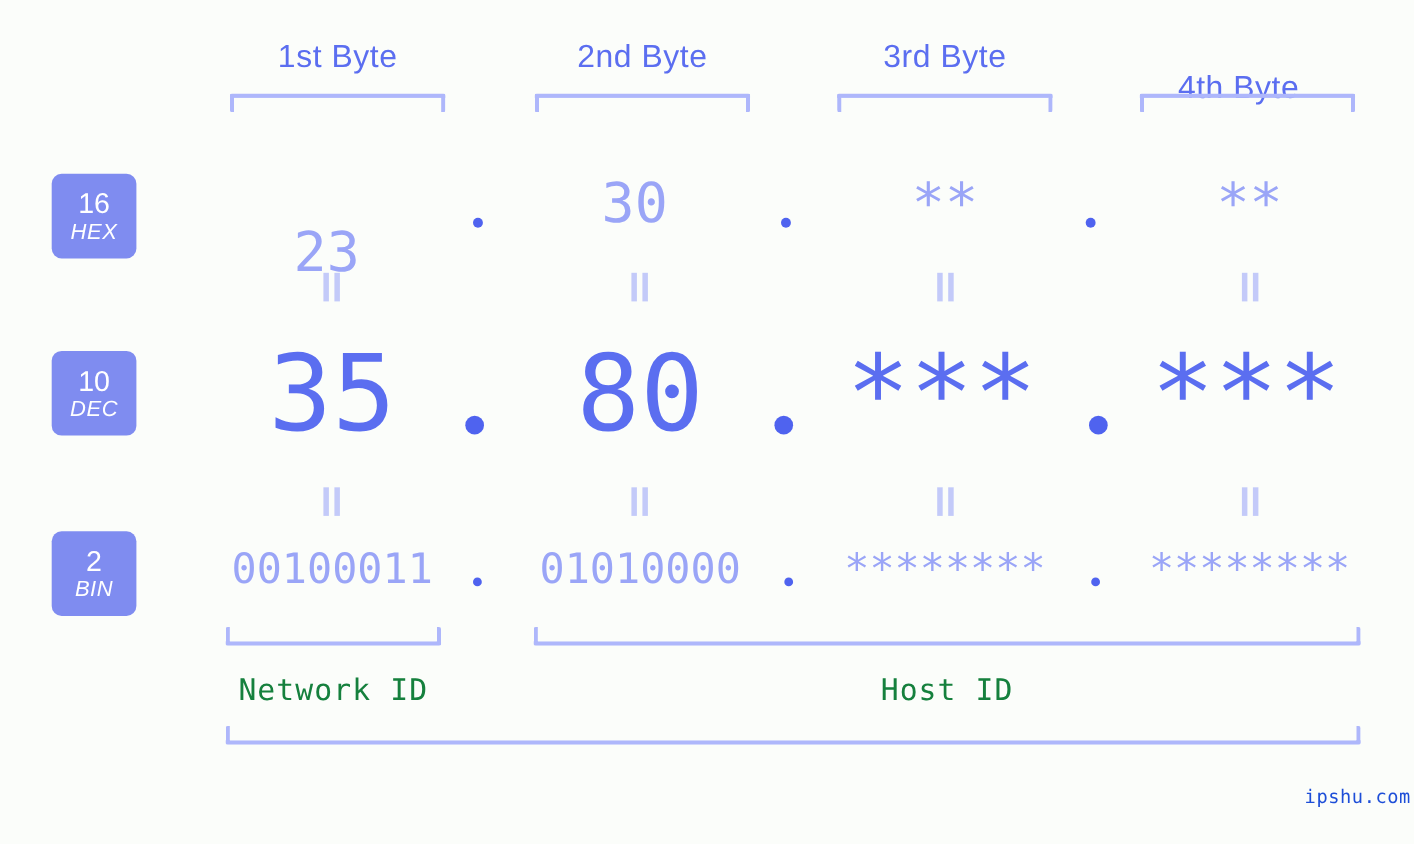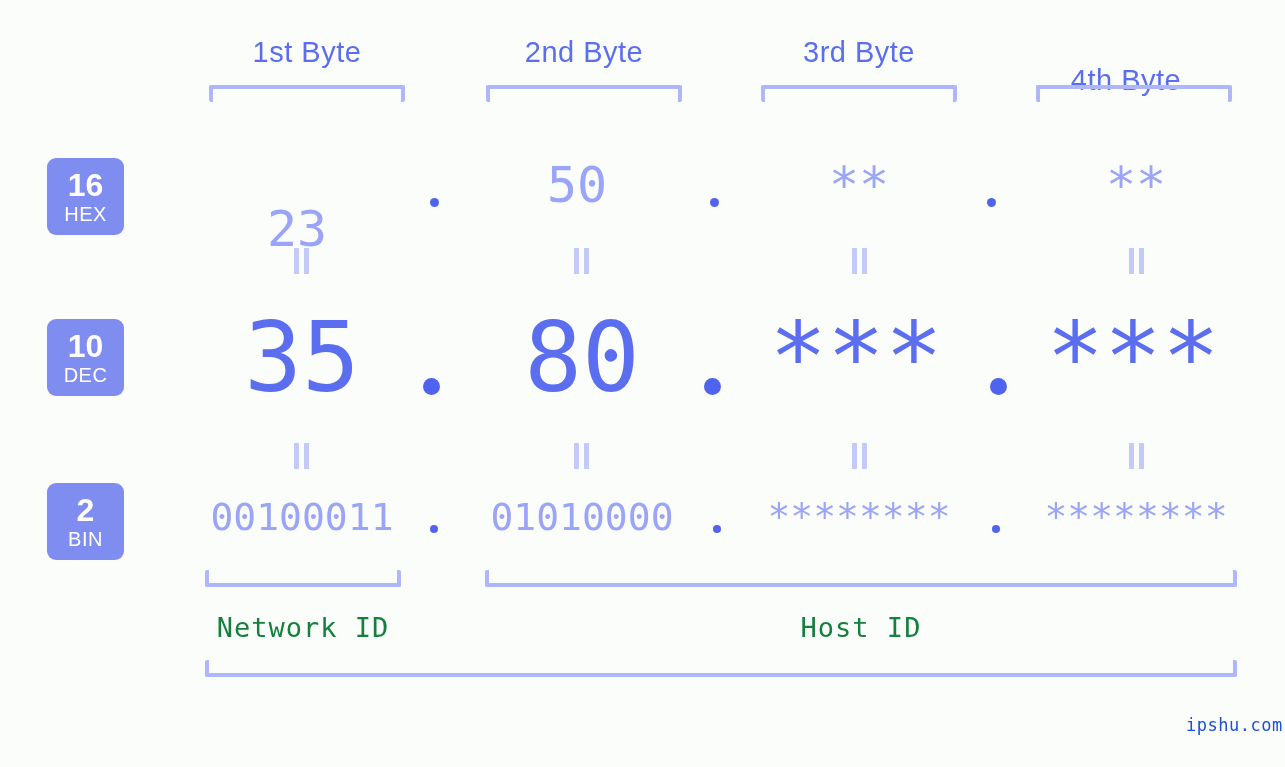--- a/index.html
+++ b/index.html
@@ -63,28 +63,29 @@
     border-radius: 9px;
     color: #ffffff;
     font-family: "Liberation Sans", sans-serif;
     display: flex;
     flex-direction: column;
     align-items: center;
     justify-content: center;
     line-height: 1;
   }
   .base-badge .num {
-    font-size: 32px;
-    font-weight: 700;
+    font-size: 26px;
+    font-weight: 400;
     margin-bottom: 3px;
   }
   .base-badge .lbl {
     font-size: 20px;
     font-weight: 400;
     letter-spacing: 0.5px;
+    font-style: italic;
   }
 
   
   .val {
     position: absolute;
     text-align: center;
     white-space: nowrap;
     font-family: "DejaVu Sans Mono", monospace;
     line-height: 1;
   }
@@ -161,21 +162,21 @@
   <div class="bracket-top" style="left:486px;top:85px;width:196px;"></div>
   <div class="bracket-top" style="left:761px;top:85px;width:196px;"></div>
   <div class="bracket-top" style="left:1036px;top:85px;width:196px;"></div>
 
   <div class="base-badge" style="top:158px;">
     <span class="num">16</span>
     <span class="lbl">HEX</span>
   </div>
   <div class="row-hex">
     <div class="val" style="left:197px;top:160px;width:200px;margin-top:44px;">23</div>
-    <div class="val" style="left:477px;top:160px;width:200px;">50</div>
+    <div class="val" style="left:477px;top:160px;width:200px;">30</div>
     <div class="val" style="left:759px;top:160px;width:200px;">**</div>
     <div class="val" style="left:1036px;top:160px;width:200px;">**</div>
     <div class="dot dot-hex" style="left:430px;top:198px;"></div>
     <div class="dot dot-hex" style="left:710px;top:198px;"></div>
     <div class="dot dot-hex" style="left:987px;top:198px;"></div>
   </div>
 
   <div class="eqmark" style="left:290px;top:248px;">
       <i></i>
       <i></i>

